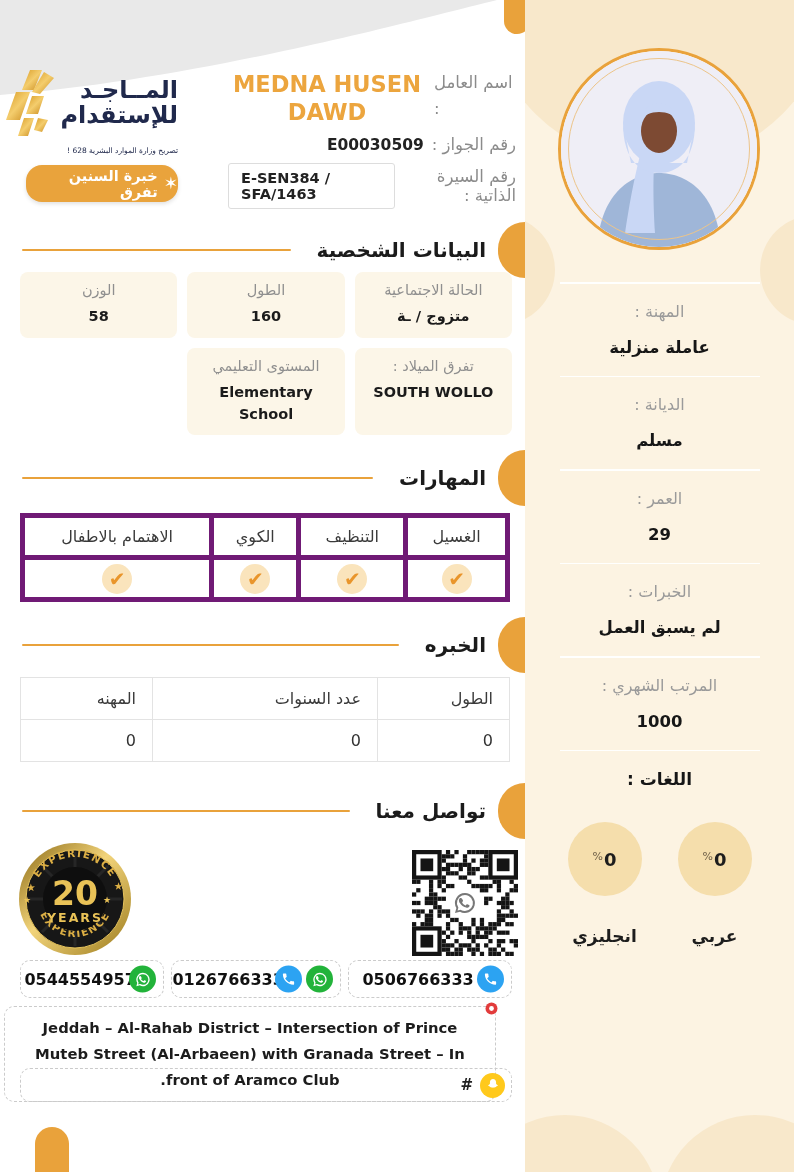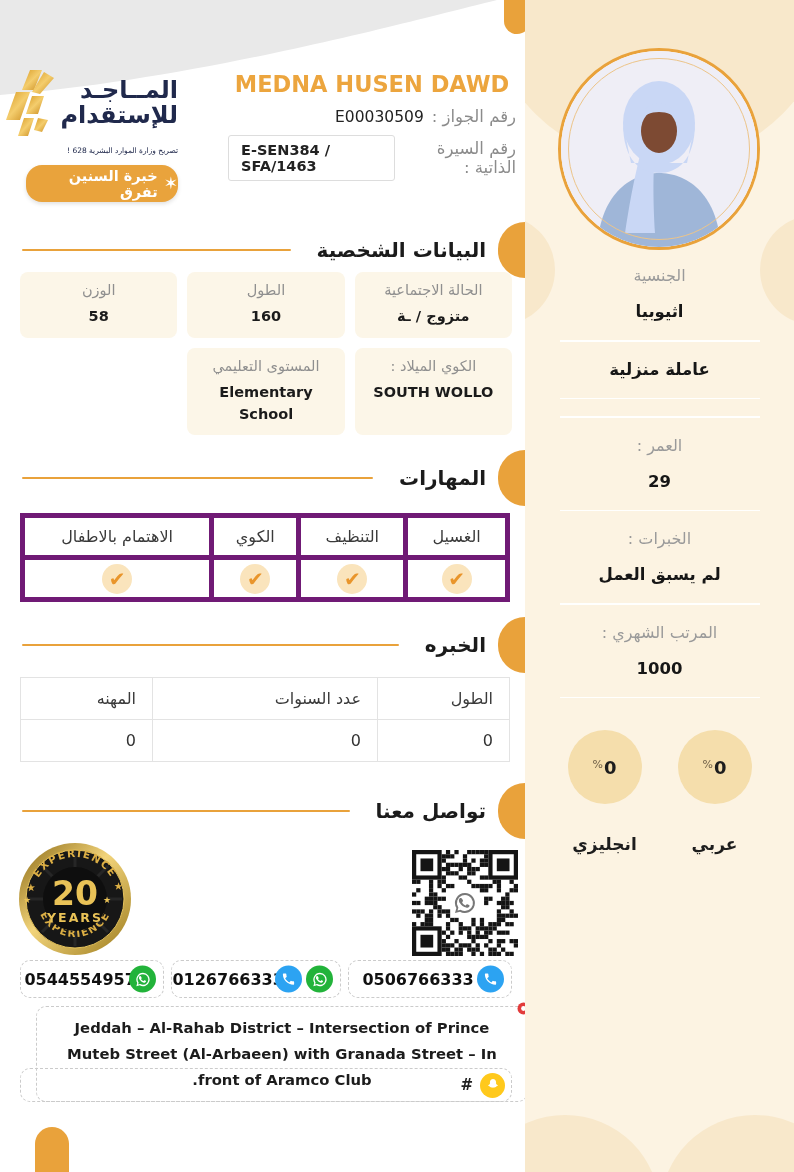--- a/index.html
+++ b/index.html
@@ -20,21 +20,21 @@
   .brand-license{font-size:7.5px;color:#20294c;margin-top:6px;text-align:right;letter-spacing:.2px;}
   .slogan-btn{margin-top:10px;background:#E9A33C;border-radius:16px;width:152px;height:37px;display:flex;align-items:center;justify-content:center;gap:6px;color:#fff;font-weight:bold;font-size:14.5px;box-shadow:0 2px 4px rgba(0,0,0,.12);}
   .slogan-star{font-size:17px;line-height:1;}
 
   
   .head-block{position:absolute;left:228px;top:70px;width:288px;direction:rtl;}
   .name-row{display:flex;gap:8px;}
   .name-label-col{display:flex;flex-direction:column;align-items:flex-end;color:#8b8b8b;font-size:16.5px;width:82px;flex:0 0 auto;line-height:1.6;}
   .worker-name{flex:1;text-align:center;color:#ECA53E;font-weight:bold;font-size:22.5px;line-height:1.25;}
   .meta-row{display:flex;align-items:center;gap:8px;margin-top:9px;color:#8b8b8b;font-size:16.5px;justify-content:flex-start;}
-  .meta-val{color:#222;font-weight:normal;font-size:15.5px;direction:ltr;}
+  .meta-val{color:#222;font-weight:bold;font-size:15.5px;direction:ltr;}
   .cv-box{border:1.5px solid #ddd;border-radius:3px;background:#fff;padding:6px 12px;color:#222;font-weight:bold;font-size:14.5px;direction:ltr;}
 
   
   .sec{position:absolute;left:0;width:525px;height:56px;display:flex;align-items:center;direction:rtl;padding-left:22px;}
   .sec-bullet{width:27px;height:56px;background:#E9A23B;border-radius:28px 0 0 28px;flex:0 0 auto;}
   .sec-title{font-size:20px;font-weight:bold;color:#1b1b1b;margin:0 12px 0 26px;white-space:nowrap;}
   .sec-line{flex:1;height:2.5px;background:#E9A23B;border-radius:2px;}
 
   
   .cards{position:absolute;left:20px;top:272px;width:492px;display:grid;grid-template-columns:1fr 1fr 1fr;gap:10px;direction:rtl;}
@@ -58,21 +58,21 @@
   .phone-box{border:1.5px dashed #cbcbcb;border-radius:10px;height:38px;position:relative;display:flex;align-items:center;justify-content:center;background:#fff;}
   .phone-box .icons{position:absolute;right:7px;top:50%;transform:translateY(-50%);display:flex;gap:4px;direction:ltr;}
   .phone-num{font-weight:bold;color:#111;font-size:16px;direction:ltr;padding-right:26px;}
   .pb1{width:166px;justify-content:center;}.pb1 .phone-num{padding-right:24px;}
   .pb2{width:172px;}.pb2 .phone-num{padding-right:56px;}
   .pb3{width:146px;}.pb3 .phone-num{padding-right:24px;}
   .cicon{width:27px;height:27px;border-radius:50%;display:flex;align-items:center;justify-content:center;}
   .wa{background:#22b33a;}
   .ph{background:#2CA3F2;}
 
-  .address-box{position:absolute;left:36px;top:1006px;width:492px;border:1.5px dashed #cbcbcb;border-radius:10px;padding:8px 14px;text-align:center;font-weight:bold;color:#1c1c1c;font-size:14.8px;line-height:1.75;direction:rtl;}
+  .address-box{position:absolute;left:4px;top:1006px;width:492px;border:1.5px dashed #cbcbcb;border-radius:10px;padding:8px 14px;text-align:center;font-weight:bold;color:#1c1c1c;font-size:14.8px;line-height:1.75;direction:rtl;}
   .pin{position:absolute;top:-5px;left:auto;right:-3px;}
   .social-box{position:absolute;left:20px;top:1068px;width:492px;height:34px;border:1.5px dashed #cbcbcb;border-radius:10px;display:flex;align-items:center;direction:rtl;padding:0 6px;gap:7px;}
   .snap{width:25px;height:25px;border-radius:50%;background:#FFC91C;display:flex;align-items:center;justify-content:center;}
   .hash{font-weight:bold;color:#222;font-size:15px;}
 
   
   .sidebar{position:absolute;left:525px;top:0;width:269px;height:1172px;background:#FCF3E2;overflow:hidden;}
   .deco{position:absolute;border-radius:50%;background:#F8E8CB;}
   .photo-ring{position:absolute;left:33px;top:48px;width:202px;height:202px;border-radius:50%;background:#fff;border:3px solid #E9A23B;overflow:hidden;}
   .photo-ring::after{content:"";position:absolute;inset:7px;border:1px solid #ECC489;border-radius:50%;pointer-events:none;}
@@ -124,20 +124,24 @@
       </div>
       <div class="brand-license">تصريح وزارة الموارد البشرية 628 !</div>
       <div class="slogan-btn">
         <span class="slogan-star">✶</span>
         <span>خبرة السنين تفرق</span>
       </div>
     </div>
 
     <div class="head-block">
       <div class="name-row">
+        <div class="name-label-col">
+          <span>اسم العامل</span>
+          <span>:</span>
+        </div>
         <div class="worker-name">MEDNA HUSEN DAWD</div>
       </div>
       <div class="meta-row">
         <span>رقم الجواز :</span>
         <span class="meta-val">E00030509</span>
       </div>
       <div class="meta-row">
         <span>رقم السيرة الذاتية :</span>
         <span class="cv-box">E-SEN384 / SFA/1463</span>
       </div>
@@ -156,21 +160,21 @@
       </div>
       <div class="card">
         <div class="card-label">الطول</div>
         <div class="card-value">160</div>
       </div>
       <div class="card">
         <div class="card-label">الوزن</div>
         <div class="card-value">58</div>
       </div>
       <div class="card">
-        <div class="card-label">الكوي الميلاد :</div>
+        <div class="card-label">تفرق الميلاد :</div>
         <div class="card-value">SOUTH WOLLO</div>
       </div>
       <div class="card">
         <div class="card-label">المستوى التعليمي</div>
         <div class="card-value">Elementary School</div>
       </div>
     </div>
 
     <div class="sec" style="top:450px;">
       <div class="sec-bullet"></div>
@@ -555,46 +559,48 @@
         <path d="M36,196 C40,140 72,122 98,122 C124,122 156,140 160,196 Z" fill="#9fb6d8"></path>
         <path d="M80,100 C72,132 68,156 64,182 L94,182 C92,150 92,118 94,104 Z" fill="#c9d7f5"></path>
         <ellipse cx="98" cy="72" rx="36" ry="42" fill="#c9d7f5"></ellipse>
         <path d="M62,72 C62,110 80,122 98,122 C116,122 134,110 134,72 L126,112 L70,112 Z" fill="#c9d7f5"></path>
         <ellipse cx="98" cy="80" rx="18" ry="22" fill="#7d4a33"></ellipse>
         <path d="M80,70 C84,58 112,58 116,70 C116,62 110,52 98,52 C86,52 80,62 80,70 Z" fill="#c9d7f5"></path>
       </svg>
     </div>
 
     <div class="side-info">
-      <div class="side-item">
-        <div class="side-label">الجنسية</div>
-        <div class="side-value">اثيوبيا</div>
-      </div>
       <div class="side-div"></div>
       <div class="side-item">
+        <div class="side-label">المهنة :</div>
         <div class="side-value">عاملة منزلية</div>
       </div>
       <div class="side-div"></div>
+      <div class="side-item">
+        <div class="side-label">الديانة :</div>
+        <div class="side-value">مسلم</div>
+      </div>
       <div class="side-div"></div>
       <div class="side-item">
         <div class="side-label">العمر :</div>
         <div class="side-value">29</div>
       </div>
       <div class="side-div"></div>
       <div class="side-item">
         <div class="side-label">الخبرات :</div>
         <div class="side-value">لم يسبق العمل</div>
       </div>
       <div class="side-div"></div>
       <div class="side-item">
         <div class="side-label">المرتب الشهري :</div>
         <div class="side-value">1000</div>
       </div>
       <div class="side-div"></div>
 
+      <div class="lang-title">اللغات :</div>
       <div class="lang-row">
         <div class="lang-item">
           <div class="lang-circle">
             <span class="pct-sym">%</span>
             <span class="pct-num">0</span>
           </div>
           <div class="lang-name">عربي</div>
         </div>
         <div class="lang-item">
           <div class="lang-circle">

